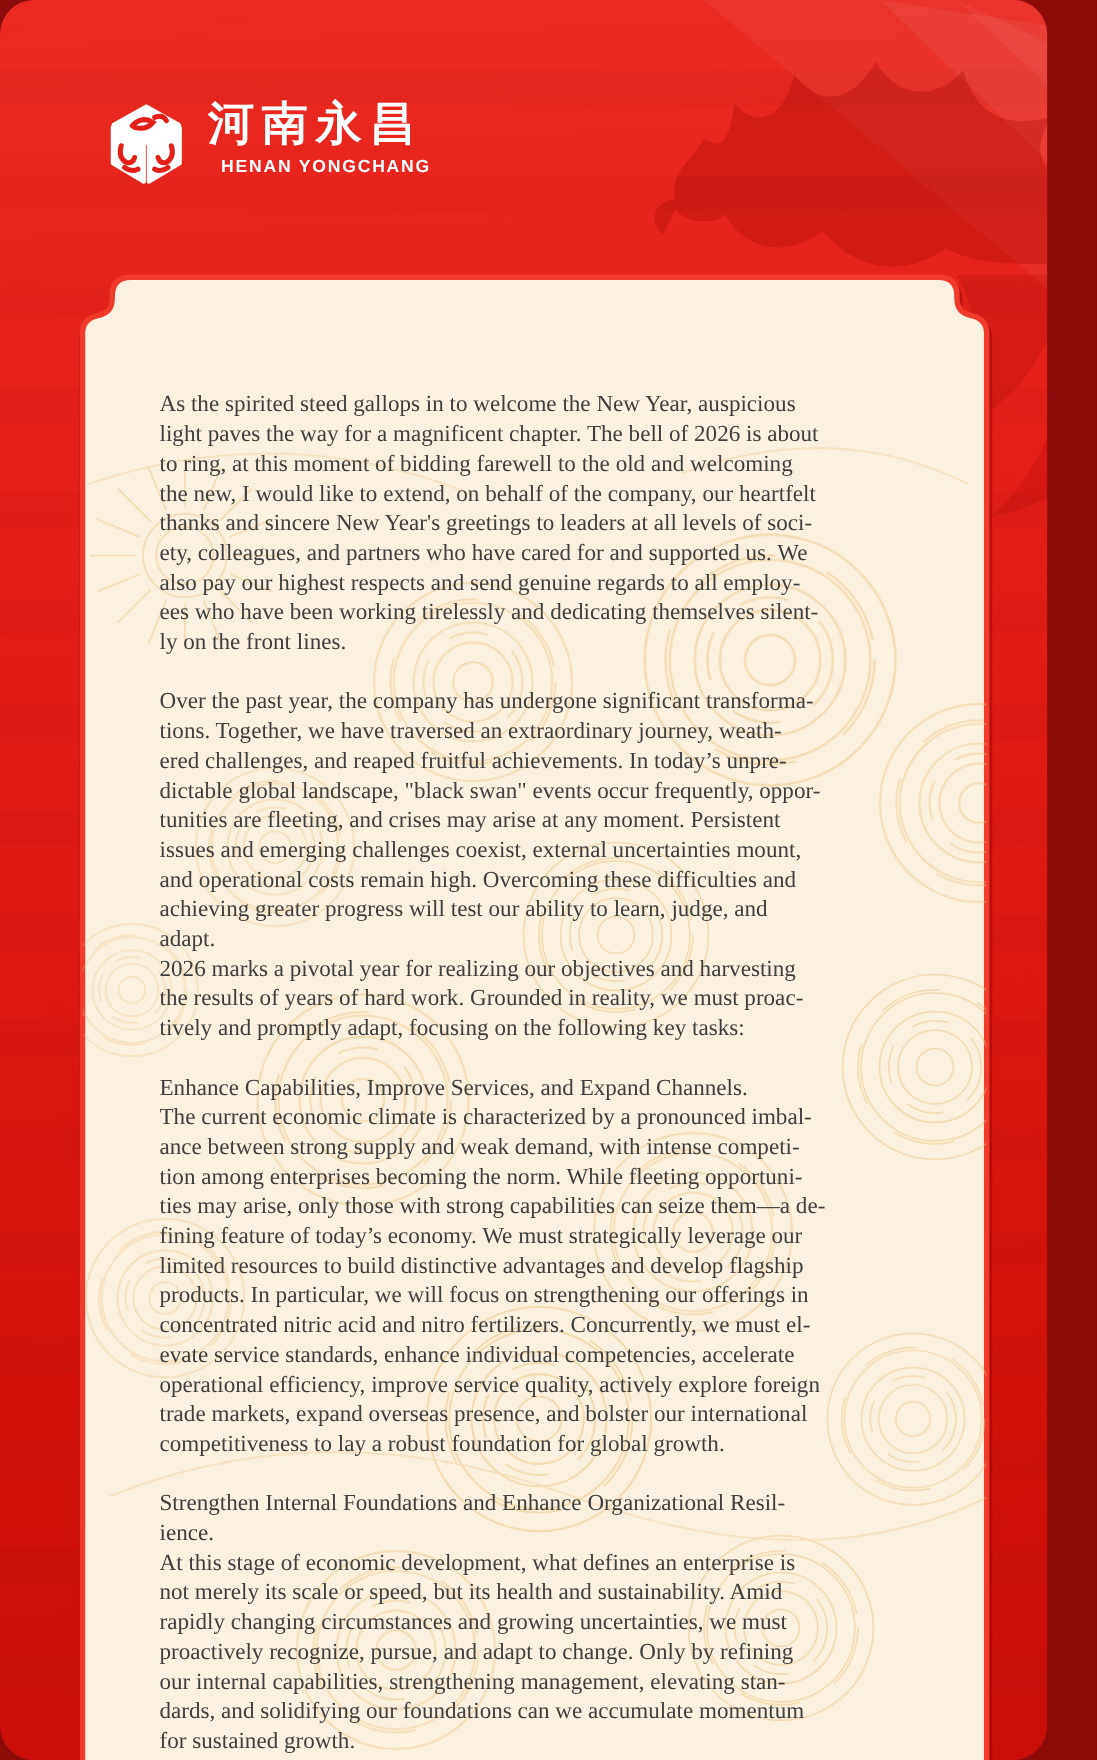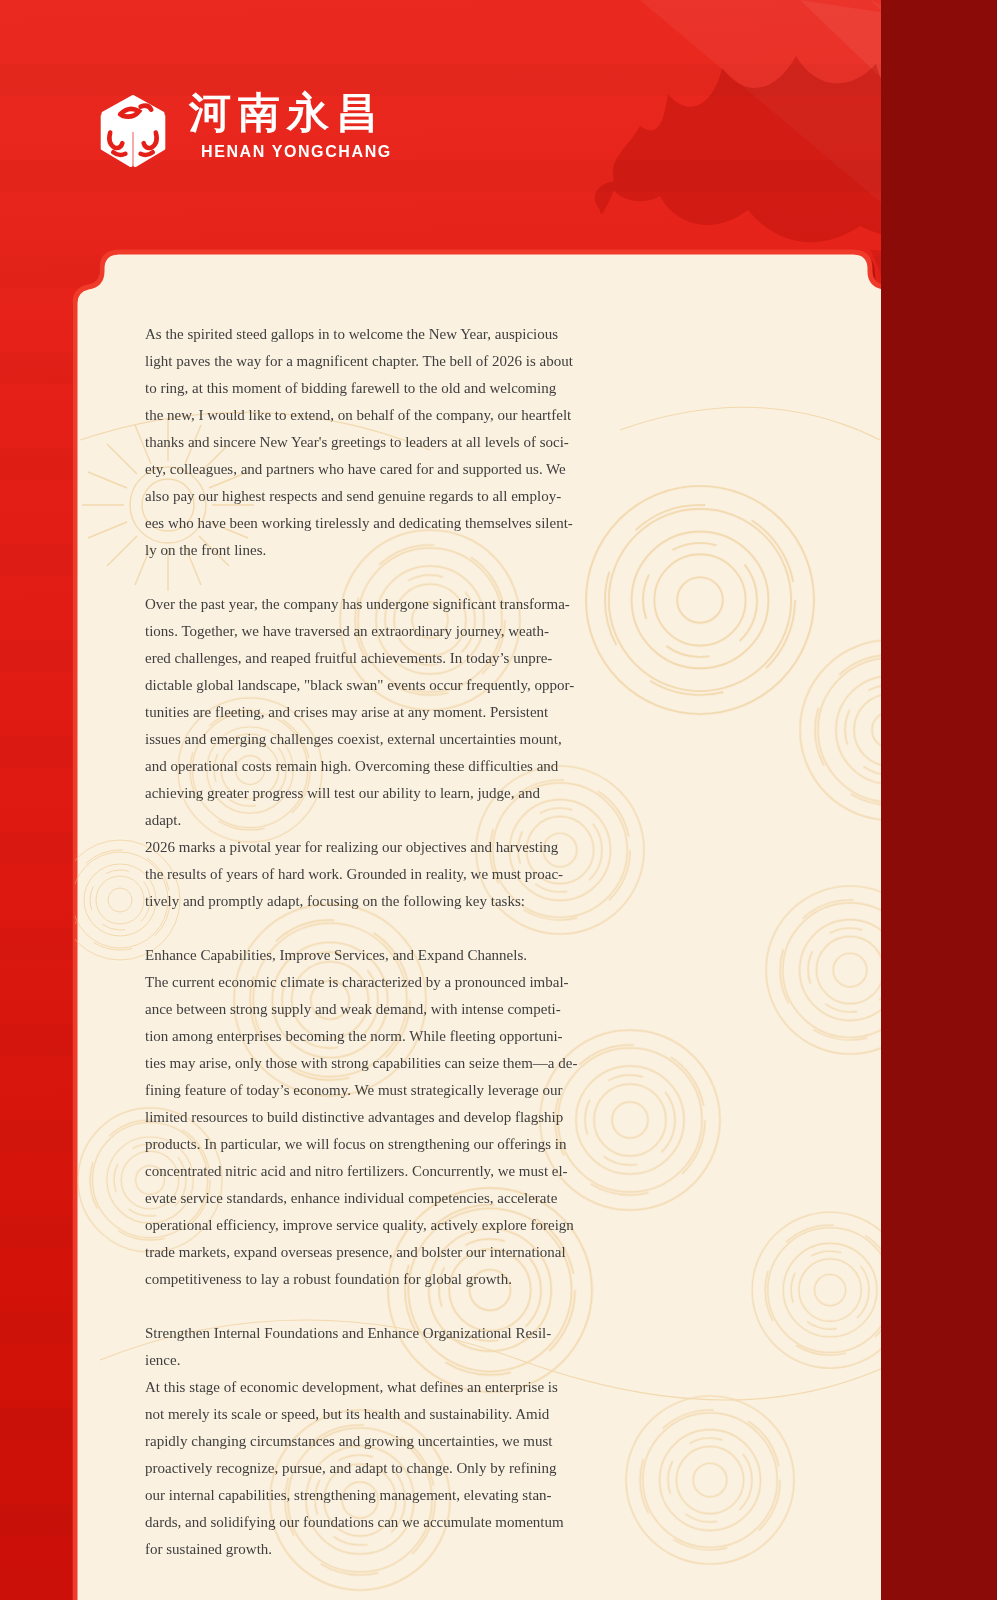--- a/index.html
+++ b/index.html
@@ -1,40 +1,41 @@
 <!DOCTYPE html>
 <html><head>
 <meta charset="utf-8">
 <style>
   html,body{margin:0;padding:0;background:#8a0b08;}
   .poster{
-    position:relative;width:881px;height:1600px;overflow:hidden;
+    position:relative;width:952px;height:1600px;overflow:hidden;
     background:linear-gradient(178deg,#ea2a20 0%,#e41f17 26%,#dc1810 55%,#d11209 82%,#c90f08 100%);
     font-family:"Liberation Serif",serif;
+    border-radius:31px;
   }
   .poster::after{ 
     content:"";position:absolute;inset:0;pointer-events:none;
     background:repeating-linear-gradient(180deg,rgba(0,0,0,0) 0 64px,rgba(0,0,0,0.025) 64px 96px);
   }
   .bg-art{position:absolute;left:0;top:0;width:997px;height:1600px;display:block;}
   .brand{position:absolute;left:95px;top:90px;display:flex;align-items:flex-start;gap:18px;z-index:3;}
   .logo-icon{width:76px;height:78px;display:block;margin-top:2px;}
   .brand-zh{
     color:#ffffff;font-family:"Liberation Serif",serif;font-weight:bold;
     font-size:42px;line-height:46px;letter-spacing:7px;white-space:nowrap;
   }
   .brand-en{
     color:#ffffff;font-family:"Liberation Sans",sans-serif;font-weight:bold;
     font-size:16px;line-height:20px;letter-spacing:1.6px;margin-top:6px;white-space:nowrap;margin-left:12px;
   }
   .card-svg{position:absolute;left:0;top:0;width:997px;height:1600px;display:block;z-index:1;}
   .letter{
-    position:absolute;left:145px;top:321px;width:706px;z-index:2;
+    position:absolute;left:145px;top:354px;width:706px;z-index:2;
     color:#3e3e3e;font-family:"Liberation Serif",serif;
-    font-size:15px;line-height:27px;
+    font-size:21px;line-height:27px;
   }
   .letter p{margin:0 0 27px 0;white-space:pre-line;}
   .letter p:last-child{margin-bottom:0;}
 </style>
 </head>
 <body>
 
 <div class="poster">
 
   <svg class="bg-art" viewBox="0 0 997 1600" aria-hidden="true">

